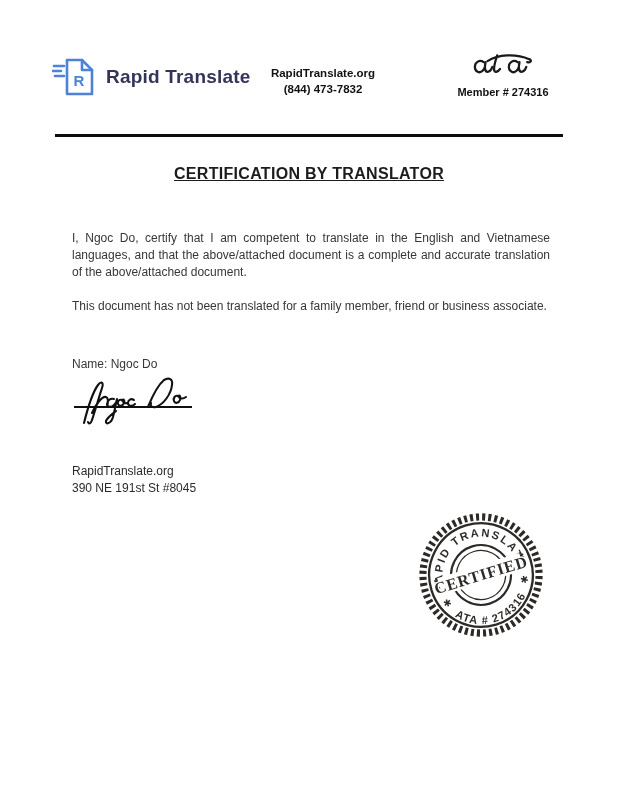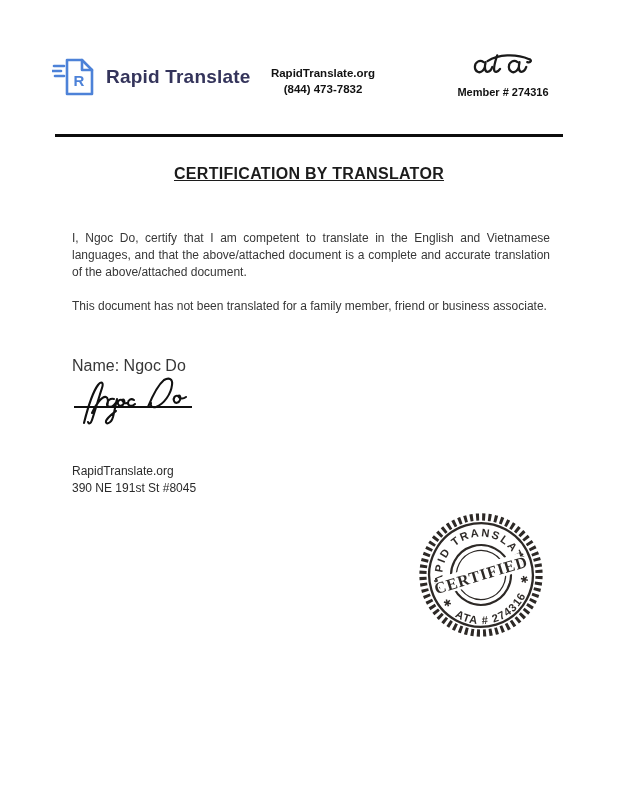--- a/index.html
+++ b/index.html
@@ -28,21 +28,21 @@
   
   .title { position:absolute; left:0; top:165px; width:618px; text-align:center;
            font-size:16px; font-weight:700; color:#1c1c1c; }
   .title span { text-decoration:underline; letter-spacing:0.3px; }
 
   .para { position:absolute; left:72px; width:478px; font-size:12px; line-height:17px;
           color:#373737; text-align:justify; }
   .para-1 { top:218px; }
   .para-2 { top:286px; }
 
-  .name-line { position:absolute; left:72px; top:357px; font-size:16px; color:#373737; }
+  .name-line { position:absolute; left:72px; top:357px; font-size:12px; color:#373737; }
 
   .signature { position:absolute; left:70px; top:373px; width:125px; height:55px; }
 
   .addr { position:absolute; left:72px; top:463px; font-size:12px; line-height:17px; color:#2b2b2b; }
 
   
   .stamp { position:absolute; left:414px; top:508px; width:134px; height:134px;
            transform:rotate(-17deg); opacity:0.95; }
   .stamp svg { width:134px; height:134px; }
   .arc-text  { font-family:"Liberation Sans", sans-serif; font-weight:700;

